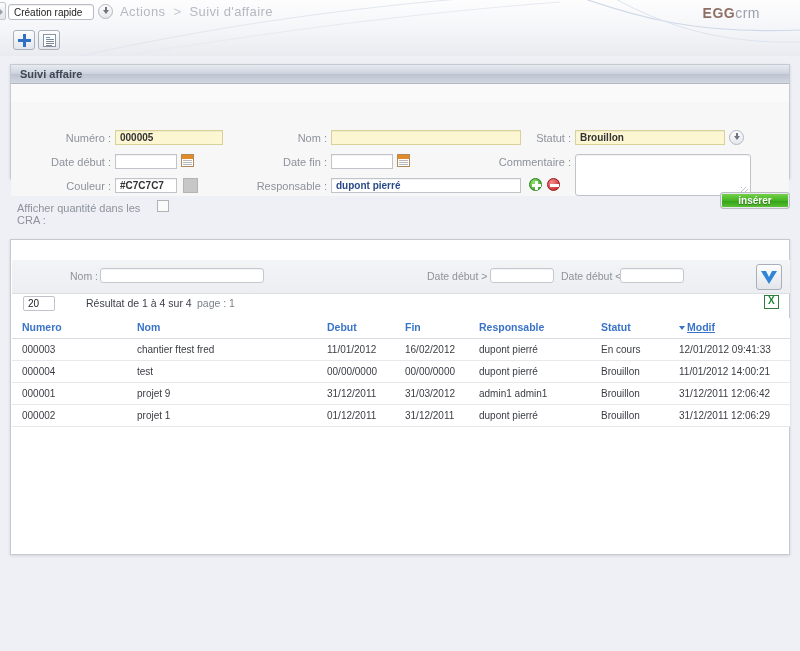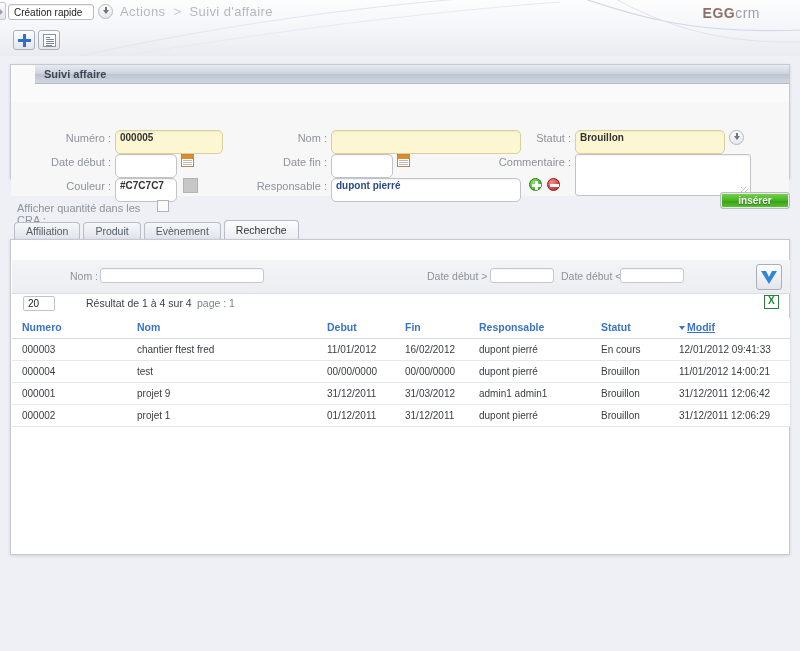--- a/index.html
+++ b/index.html
@@ -72,37 +72,36 @@
   .plus-v { position: absolute; left: 9px; top: 3px; width: 3px; height: 13px; background: #2f6fc4; }
   .doc-ico { position: absolute; left: 4px; top: 3px; width: 13px; height: 13px; background: #fff; border: 1px solid #8a94a3; }
   .doc-ico i { position: absolute; left: 2px; height: 1px; background: #7d8794; display: block; }
 
   
   .panel {
     position: absolute;
     background: #fafafa;
     border: 1px solid #c6c9d0;
     box-shadow: 0 1px 3px rgba(0,0,0,.12);
-    padding-left: 24px;
   }
   .panel-head {
     height: 19px; line-height: 19px;
     background: linear-gradient(to bottom,#e8ebf1 0%, #ccd2dc 50%, #bdc4d0 51%, #d2d7e0 100%);
     border-bottom: 1px solid #b2b8c4;
     font-weight: bold; font-size: 11px; color: #3f4654;
     padding-left: 9px;
     position: relative;
   }
   .panel-body { background: #f7f7f8; }
 
   
   #form-panel { left: 10px; top: 64px; width: 780px; height: 115px; }
   .flabel { color: #8d929b; text-align: right; position: absolute; }
   .fin {
-    position: absolute; height: 24px; border: 1px solid #c0c3ca; border-radius: 5px;
+    position: absolute; height: 15px; border: 1px solid #c0c3ca; border-radius: 0;
     background: #fff; font-size: 10px; line-height: 14px; padding-left: 4px; color: #333;
     box-shadow: inset 0 1px 1px rgba(0,0,0,.05);
   }
   .fin.yellow { background: #fcf6d3; border-color: #d8d199; font-weight: bold; color: #333; }
   .fin.resp { color: #2b4a86; font-weight: bold; }
   .cal-ico {
     position: absolute; width: 13px; height: 13px; background: #fff;
     border: 1px solid #b08a56;
   }
   .cal-ico b { display: block; height: 4px; background: #e08a28; }
@@ -303,26 +302,20 @@
         <span class="bar-h"></span>
       </div>
 
       <div class="flabel" style="left:6px;top:100px;width:134px;text-align:left;">Afficher quantité dans les CRA :</div>
       <div class="chk" style="left:146px;top:98px;"></div>
     </div>
   </div>
 
   <div id="insert-btn">insérer</div>
 
-  <div class="tabs">
-    <div class="tab">Affiliation</div>
-    <div class="tab">Produit</div>
-    <div class="tab">Evènement</div>
-    <div class="tab active">Recherche</div>
-  </div>
 
   <div class="panel" id="search-panel">
 
     <div class="filterbar">
       <div class="fbl" style="left:58px;top:10px;">Nom :</div>
       <div class="fbi" style="left:88px;top:8px;width:164px;"></div>
 
       <div class="fbl" style="left:415px;top:10px;">Date début &gt;</div>
       <div class="fbi" style="left:478px;top:8px;width:64px;"></div>
 

